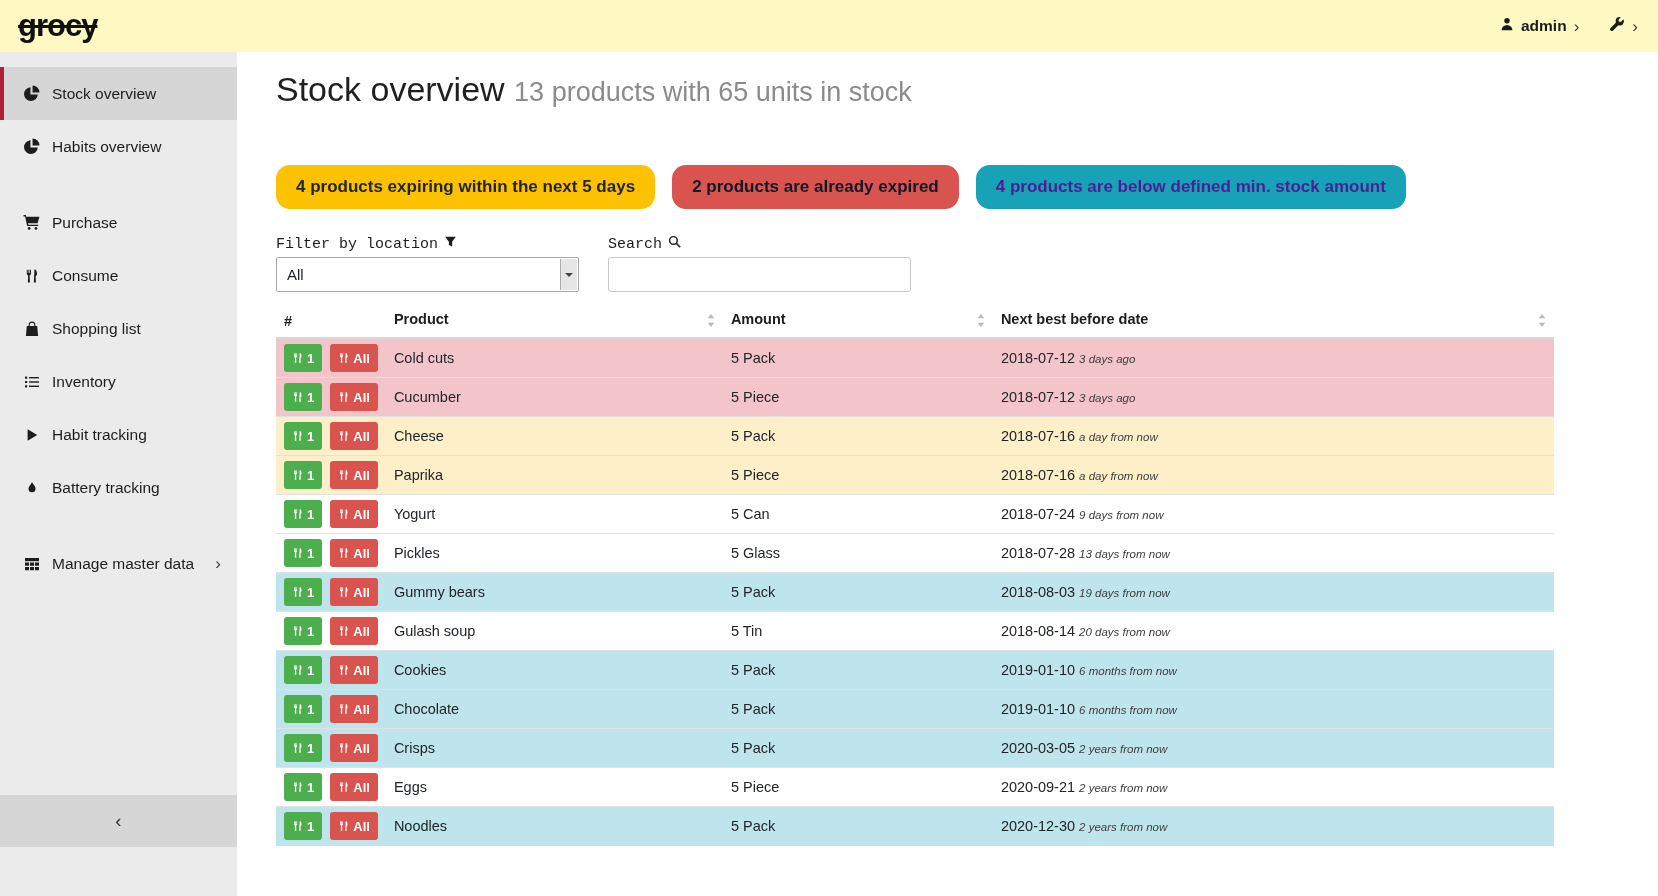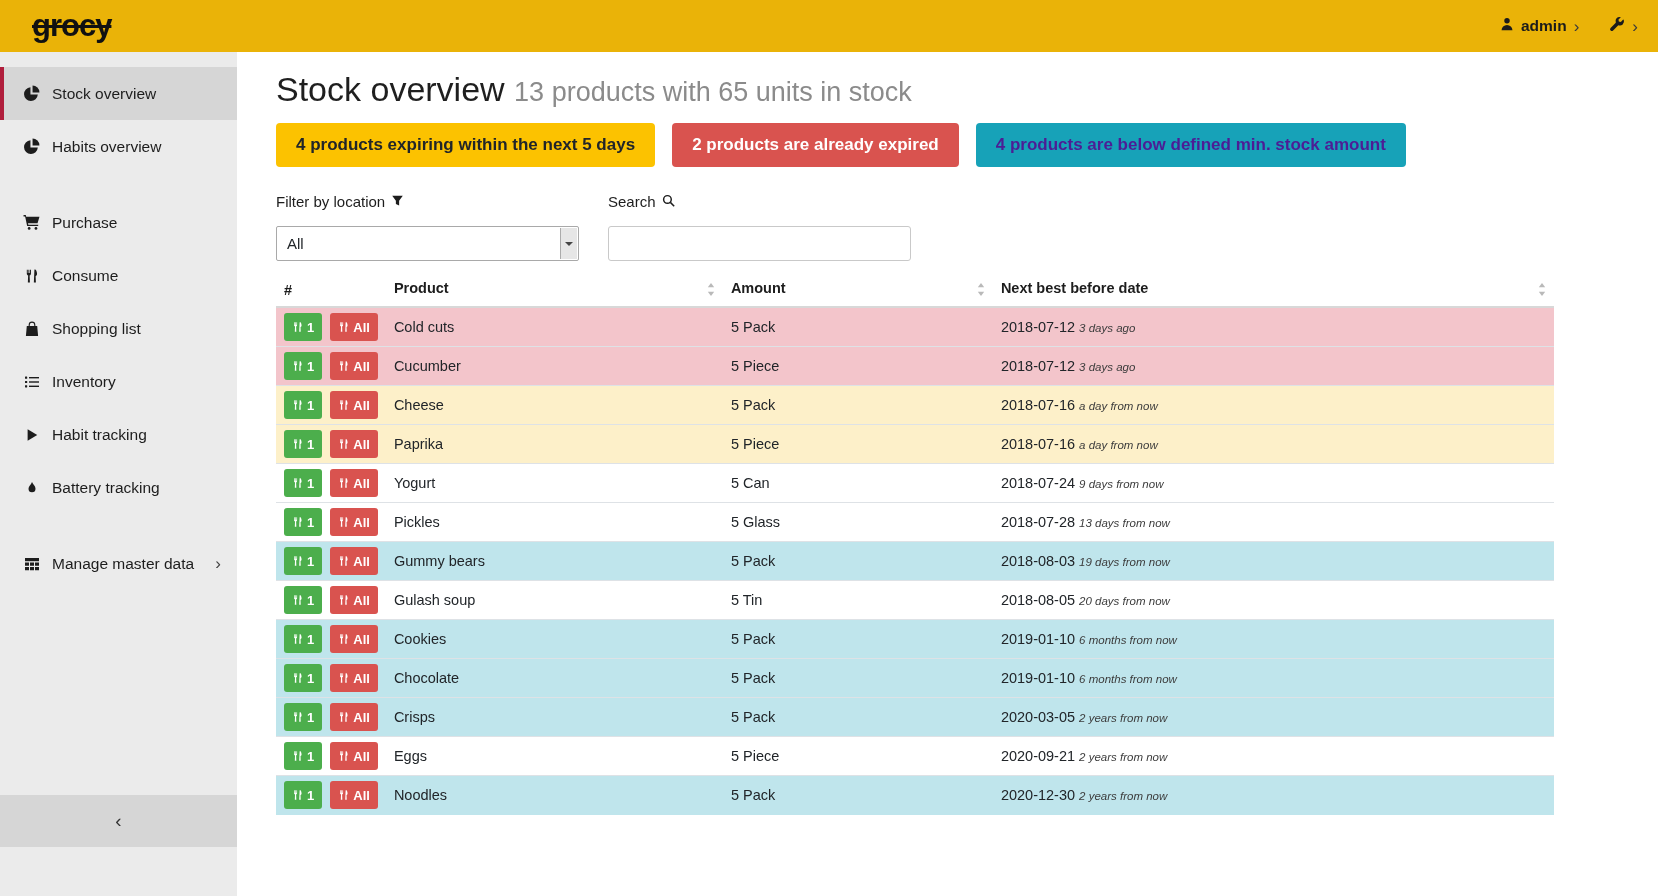--- a/index.html
+++ b/index.html
@@ -1,21 +1,21 @@
 <!DOCTYPE html>
 <html style="--accent: #b01e3c; --warning: #fcc200; --danger: #d9534f; --info: #17a2b8; --success: #4cae4c; --row_danger: #f3c5cb; --row_warning: #fdf0c9; --row_info: #bfe5ec; --sidebar_bg: #ebebeb; --sidebar_active: #d6d6d6;"><head>
 <meta charset="utf-8">
 <style>
   * { box-sizing: border-box; }
   html, body { margin: 0; padding: 0; width: 1658px; height: 896px; overflow: hidden;
     font-family: "Liberation Sans", sans-serif; background: #fff; color: #212529; }
 
   
   .topbar { height: 52px; display: flex; align-items: center; justify-content: space-between;
-    padding: 0 20px 0 32px; background: #eab308; }
+    padding: 0 20px 0 18px; background: #fef9c3; }
   .logo { font-size: 31px; font-weight: 700; letter-spacing: -1px; text-decoration: line-through;
     color: #111; cursor: pointer; }
   .topbar-right { display: flex; align-items: center; gap: 30px; }
   .top-menu { display: flex; align-items: center; gap: 7px; cursor: pointer; color: #1b1b1b; justify-content: center; }
   .top-menu .uname { font-weight: 700; font-size: 15.5px; }
   .chev { color: #3a3a3a; font-size: 17px; line-height: 1; }
 
   
   .layout { display: flex; height: 844px; gap: 25px; }
 
@@ -32,29 +32,29 @@
   .collapse-strip { position: absolute; left: 0; right: 0; bottom: 49px; height: 52px;
     background: var(--sidebar_active, #d6d6d6); display: flex; align-items: center; justify-content: center;
     cursor: pointer; font-size: 19px; color: #333; }
 
   
   main { flex: 1; padding: 10px 104px 0 14px; background: #fff; }
   h1 { margin: 8px 0 14px; font-size: 34px; font-weight: 500; color: #1f1f1f; }
   h1 small { font-size: 27px; font-weight: 400; color: #8b8b8b; }
 
   .badges { display: flex; gap: 17px; margin: 0 0 26px; }
-  .badge { border-radius: 4px; padding: 12px 20px; font-size: 17px; font-weight: 600; cursor: pointer;
-    white-space: nowrap; }
+  .badge { border-radius: 14px; padding: 12px 20px; font-size: 17px; font-weight: 600; cursor: pointer;
+    white-space: nowrap; margin-top: 42px; }
   .badge-warning { background: var(--warning, #fcc200); color: #212529; }
-  .badge-danger { background: var(--danger, #d9534f); color: #ffffff; }
+  .badge-danger { background: var(--danger, #d9534f); color: #0f172a; }
   .badge-info { background: var(--info, #17a2b8); color: #4c1d95; }
 
   .filters { display: flex; gap: 29px; margin-bottom: 12px; }
-  .filter-label { display: flex; align-items: center; gap: 6px; font-size: 15px; margin-bottom: 16px;
-    color: #1d1d1d; }
+  .filter-label { display: flex; align-items: center; gap: 6px; font-size: 15px; margin-bottom: 4px;
+    color: #1d1d1d; font-family: Liberation Mono, monospace; }
   .select-box { width: 303px; height: 35px; border: 1px solid #a9a9a9; border-radius: 2px;
     background: #fff; display: flex; align-items: center; padding-left: 10px; font-size: 15px;
     position: relative; cursor: pointer; }
   .select-box .arrow-btn { position: absolute; top: 1px; bottom: 1px; right: 1px; width: 17px;
     background: #e6e6e6; border-left: 1px solid #ababab; display: flex; align-items: center;
     justify-content: center; }
   .select-box .arrow-btn::after { content: ""; border: 4px solid transparent; border-top-color: #444;
     margin-top: 4px; }
   .search-input { width: 303px; height: 35px; border: 1px solid #c9c9c9; border-radius: 3px;
     padding: 0 10px; font-size: 15px; outline: none; font-family: "Liberation Sans", sans-serif; }
@@ -511,21 +511,21 @@
                     <path d="M3 1.2h1v3.6h.7V1.2h1v3.6h.7V1.2h1v4.3c0 .9-.6 1.6-1.4 1.9l.3 7.4H4.1l.3-7.4C3.6 7.1 3 6.4 3 5.5z"></path>
                     <path d="M12.6 1.2c.8 1.3 1.3 2.9 1.3 4.4 0 1.4-.6 2.3-1.5 2.6l.3 6.6h-2.2l.6-13.4c0-.2.1-.3.3-.3z"></path>
                   </svg>
                 </span>
                 <span>All</span>
               </button>
             </td>
             <td class="cell-product">Gulash soup</td>
             <td class="cell-amount">5 Tin</td>
             <td class="cell-date">
-              <span>2018-08-05</span>
+              <span>2018-08-14</span>
               <span class="rel">20 days from now</span>
             </td>
           </tr>
 
           <tr class="row-info">
             <td class="cell-actions">
               <button class="btn btn-green">
                 <span class="bicon">
                   <svg viewBox="0 0 16 16" width="11" height="12" fill="currentColor">
                     <path d="M3 1.2h1v3.6h.7V1.2h1v3.6h.7V1.2h1v4.3c0 .9-.6 1.6-1.4 1.9l.3 7.4H4.1l.3-7.4C3.6 7.1 3 6.4 3 5.5z"></path>

